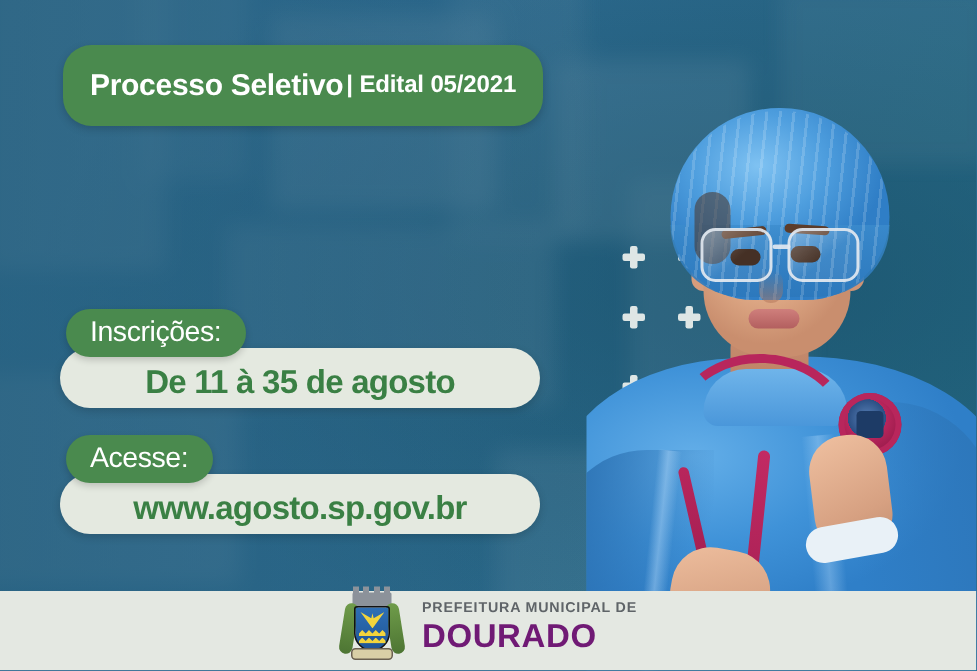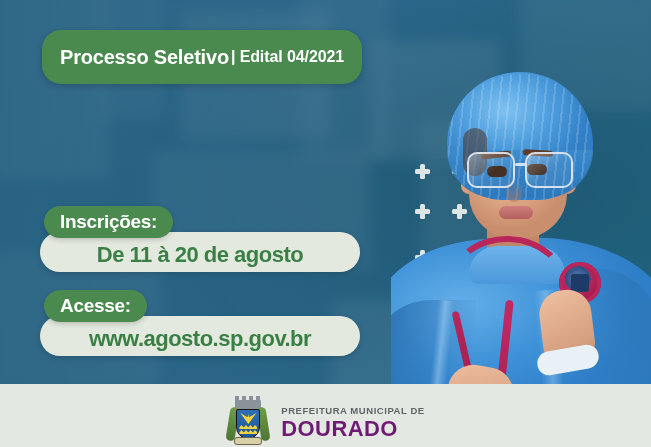--- a/index.html
+++ b/index.html
@@ -227,21 +227,21 @@
     white-space:nowrap;
   }
   .title .l2 { display:block; }
 
   .blk { position:absolute; }
   .blk .tag {
     position:absolute; left:4px; top:0;
     height:32px; padding:0 16px;
     background:#4a8a4e; border-radius:16px;
     display:flex; align-items:center;
-    color:#ffffff; font-size:19px; font-weight:700; letter-spacing:-.3px;
+    color:#ffffff; font-size:19px; font-weight:400; letter-spacing:-.3px;
     z-index:3; white-space:nowrap;
     box-shadow:0 2px 5px rgba(0,0,0,.18);
     text-align:center;
   }
   .blk .pill {
     position:absolute; left:0; top:26px;
     width:320px; height:40px;
     background:#e4e9e0; border-radius:20px;
     display:flex; align-items:center; justify-content:center;
     z-index:2;
@@ -249,23 +249,23 @@
   }
   .blk .pill span {
     color:#3a8044; font-size:22px; font-weight:700; letter-spacing:-.5px;
     padding-top:5px; white-space:nowrap;
   }
   #block-inscricoes { left:40px; top:206px; }
   #block-acesse     { left:40px; top:290px; }
 
   
   .footer {
-    position:absolute; left:0; bottom:0; width:651px; height:63px;
+    position:absolute; left:0; bottom:0; width:651px; height:53px;
     background:#e4e8e2;
-    display:flex; align-items:flex-end; justify-content:center;
+    display:flex; align-items:flex-start; justify-content:center;
   }
   .footer-inner { display:flex; align-items:center; gap:11px; }
 
   .crest { position:relative; width:44px; height:48px; }
   .crest .crown {
     position:absolute; left:9px; top:1px; width:26px; height:9px;
     background:#8c929a; border-radius:1px;
   }
   .crest .crown::before {
     content:""; position:absolute; left:0; top:-4px; width:26px; height:5px;
@@ -372,28 +372,28 @@
       <span class="chest"></span>
       <span class="chest-in"></span>
     </div>
     <div class="n-handA"></div>
     <div class="n-cuff"></div>
     <div class="n-handB"></div>
   </div>
 
   <div class="badge-top">
     <span class="strong">Processo Seletivo</span>
-    <span class="thin">| Edital 04/2021</span>
+    <span class="thin">| Edital 05/2021</span>
   </div>
 
 
   <div class="blk" id="block-inscricoes">
     <div class="tag">Inscrições:</div>
     <div class="pill">
-      <span>De 11 à 20 de agosto</span>
+      <span>De 11 à 35 de agosto</span>
     </div>
   </div>
 
   <div class="blk" id="block-acesse">
     <div class="tag">Acesse:</div>
     <div class="pill">
       <span>www.agosto.sp.gov.br</span>
     </div>
   </div>
 

